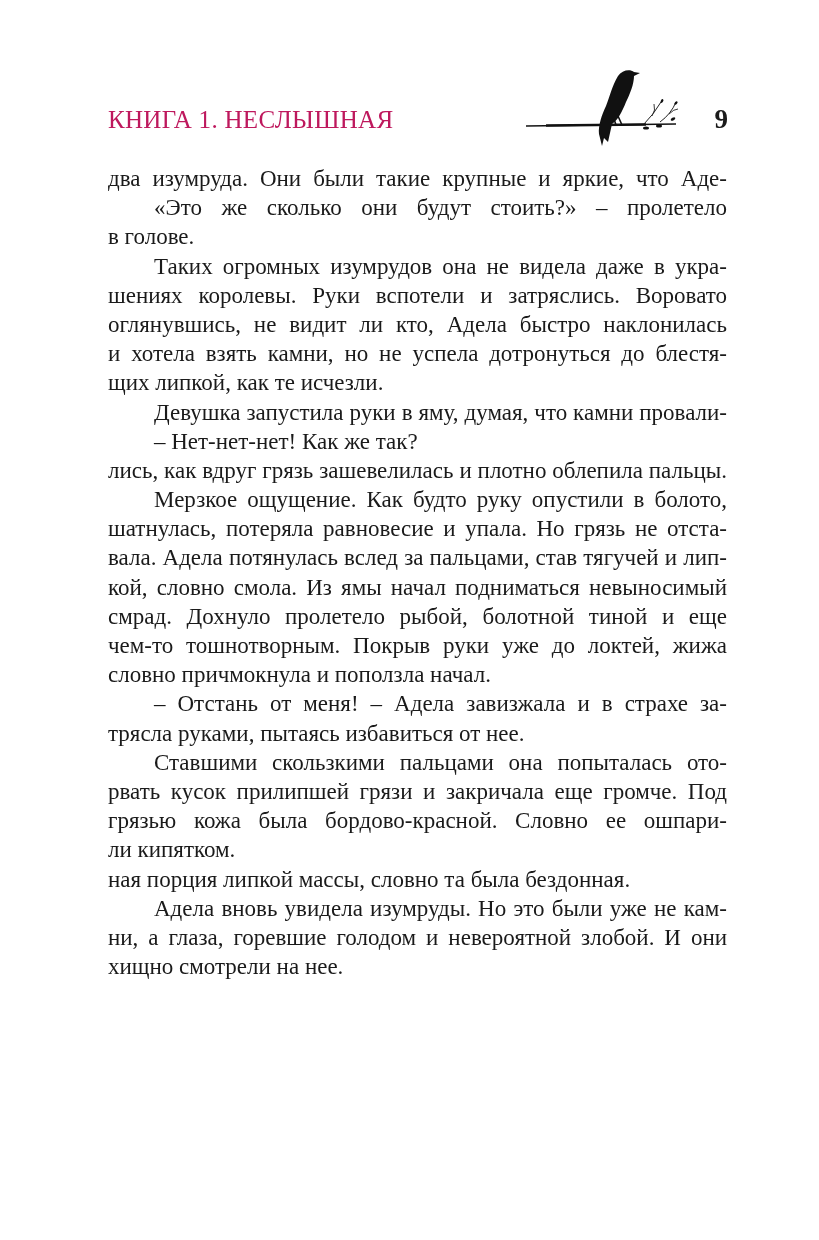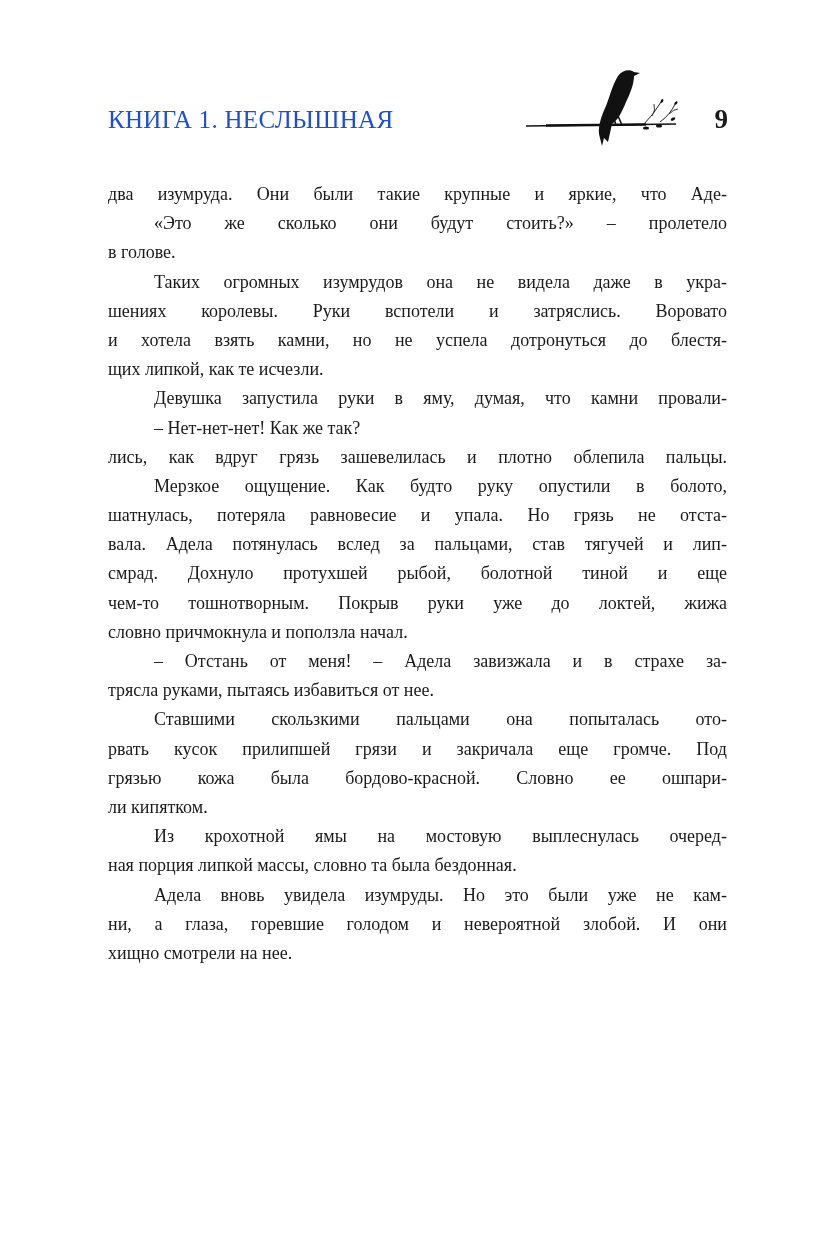--- a/index.html
+++ b/index.html
@@ -26,44 +26,44 @@
       top: 104px;
       width: 620px;
       height: 40px;
     }
     .book-title {
       position: absolute;
       left: 0;
       top: 2px;
       font-size: 25px;
       letter-spacing: 0.3px;
-      color: #1d4ed8;
+      color: #be185d;
       white-space: nowrap;
     }
     .ornament {
       position: absolute;
       left: 418px;
       top: -40px;
       width: 180px;
       height: 85px;
     }
     .page-number {
       position: absolute;
       right: 0;
       top: 0;
       font-size: 27px;
       font-weight: bold;
       color: #1a1a1a;
     }
     .body-text {
       position: absolute;
       left: 108px;
-      top: 180px;
+      top: 164px;
       width: 619px;
-      font-size: 18px;
+      font-size: 23px;
       line-height: 29.2px;
     }
     .line {
       display: block;
       white-space: nowrap;
       text-align: justify;
       text-align-last: justify;
       height: 29.2px;
     }
     .line.last {
@@ -103,37 +103,38 @@
 
     <span class="page-number">9</span>
   </div>
 
   <div class="body-text" id="body-text">
       <span class="line">два изумруда. Они были такие крупные и яркие, что Аде-</span>
       <span class="line indent">«Это же сколько они будут стоить?» – пролетело</span>
       <span class="line last">в голове.</span>
       <span class="line indent">Таких огромных изумрудов она не видела даже в укра-</span>
       <span class="line">шениях королевы. Руки вспотели и затряслись. Воровато</span>
+      <span class="line">оглянувшись, не видит ли кто, Адела быстро наклонилась</span>
       <span class="line">и хотела взять камни, но не успела дотронуться до блестя-</span>
       <span class="line last">щих липкой, как те исчезли.</span>
       <span class="line indent">Девушка запустила руки в яму, думая, что камни провали-</span>
       <span class="line indent last">– Нет-нет-нет! Как же так?</span>
       <span class="line">лись, как вдруг грязь зашевелилась и плотно облепила пальцы.</span>
       <span class="line indent">Мерзкое ощущение. Как будто руку опустили в болото,</span>
       <span class="line">шатнулась, потеряла равновесие и упала. Но грязь не отста-</span>
       <span class="line">вала. Адела потянулась вслед за пальцами, став тягучей и лип-</span>
-      <span class="line">смрад. Дохнуло протухшей рыбой, болотной тиной и еще</span>
+      <span class="line">кой, словно смола. Из ямы начал подниматься невыносимый</span>
+      <span class="line">смрад. Дохнуло пролетело рыбой, болотной тиной и еще</span>
       <span class="line">чем-то тошнотворным. Покрыв руки уже до локтей, жижа</span>
       <span class="line last">словно причмокнула и поползла начал.</span>
       <span class="line indent">– Отстань от меня! – Адела завизжала и в страхе за-</span>
       <span class="line last">трясла руками, пытаясь избавиться от нее.</span>
       <span class="line indent">Ставшими скользкими пальцами она попыталась ото-</span>
       <span class="line">рвать кусок прилипшей грязи и закричала еще громче. Под</span>
       <span class="line">грязью кожа была бордово-красной. Словно ее ошпари-</span>
       <span class="line last">ли кипятком.</span>
-      <span class="line indent">Из крохотной ямы на мостовую выплеснулась очеред-</span>
       <span class="line last">ная порция липкой массы, словно та была бездонная.</span>
       <span class="line indent">Адела вновь увидела изумруды. Но это были уже не кам-</span>
       <span class="line">ни, а глаза, горевшие голодом и невероятной злобой. И они</span>
       <span class="line last">хищно смотрели на нее.</span>
     </div>
 
 </div>
 
 </body></html>

